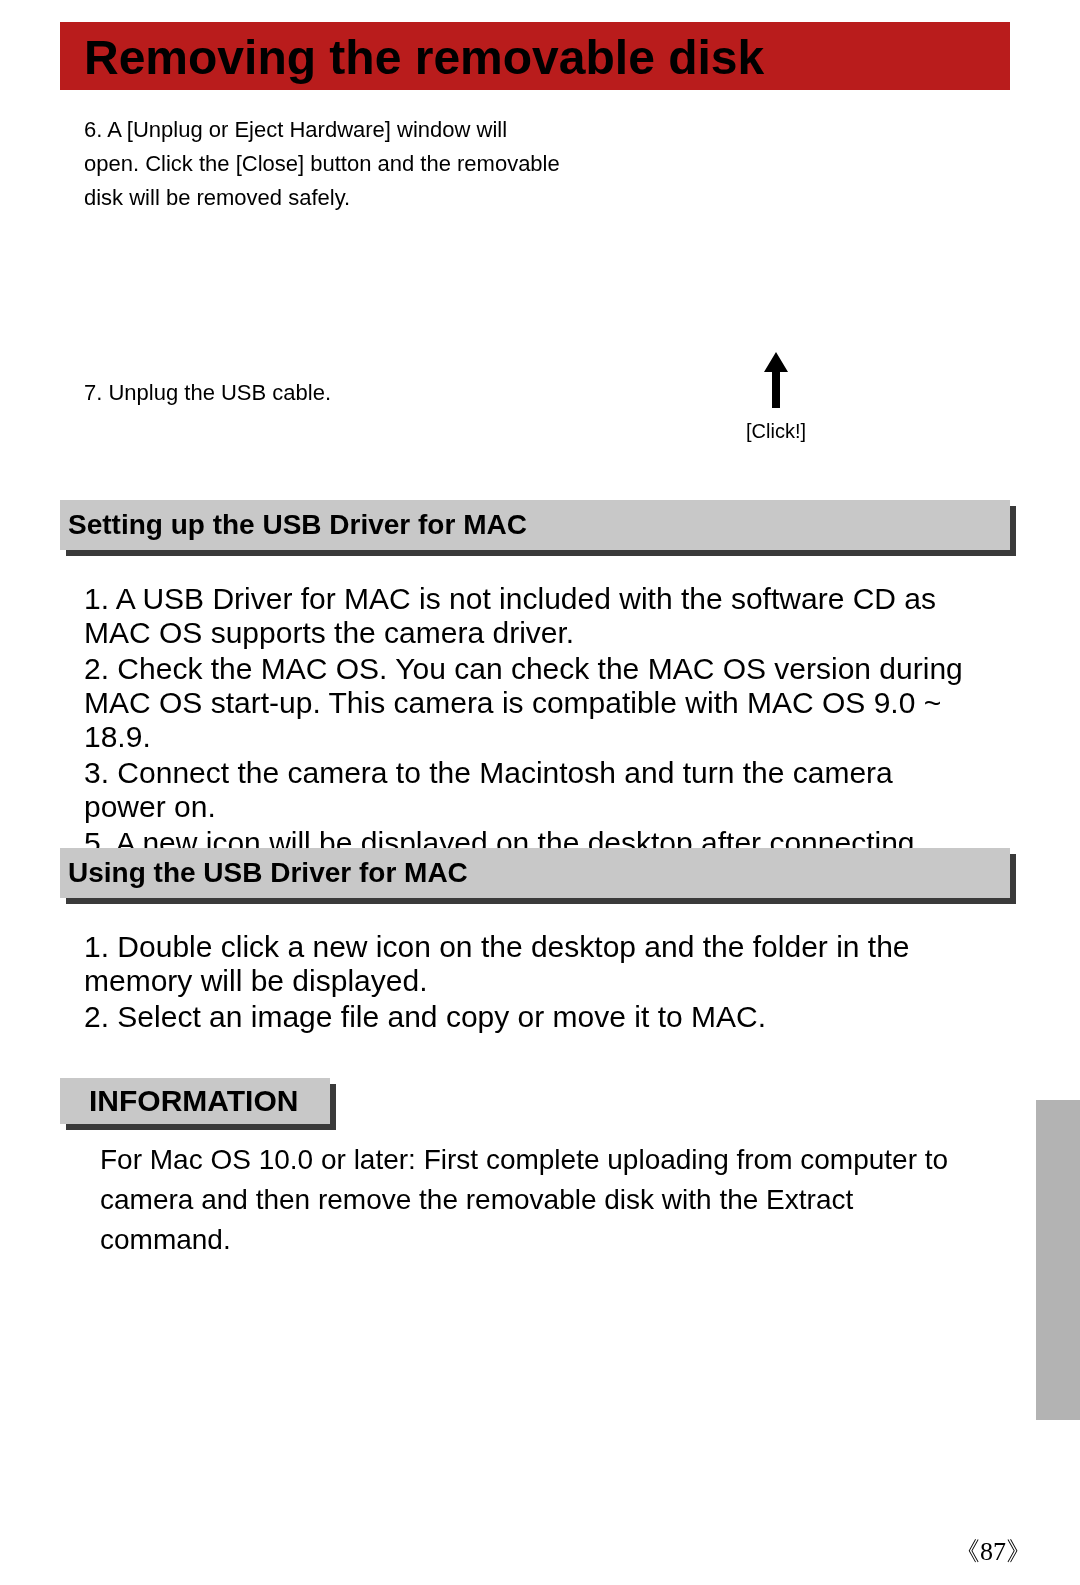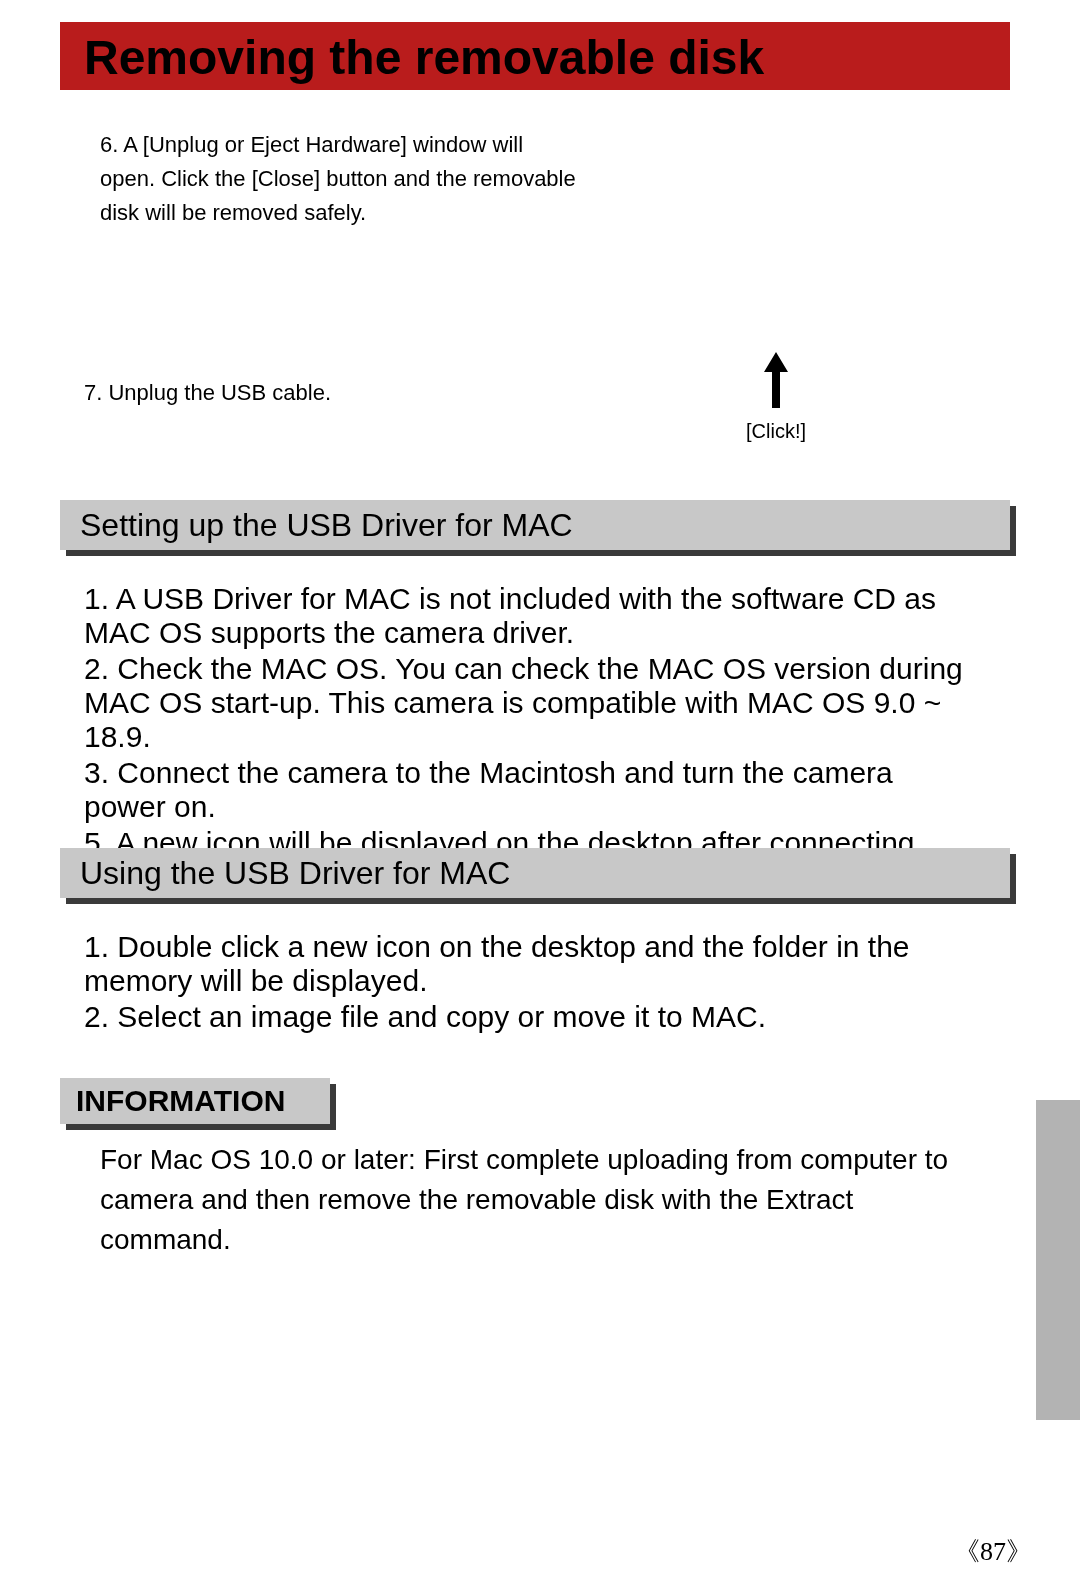--- a/index.html
+++ b/index.html
@@ -40,21 +40,21 @@
     letter-spacing:0px;
     padding:8px 0 0 24px;
   }
 
   
   .step{
     position:absolute;
     font-size:22px;
     line-height:34px;
   }
-  .step6{left:84px;  top:128px; width:480px;margin-left:16px;}
+  .step6{left:84px;  top:113px; width:480px;}
   .step7{left:84px;  top:376px; width:480px;}
 
   
   .arrow-wrap{
     position:absolute;
     left:736px;
     top:352px;
     width:80px;
     text-align:center;
     font-size:20px;
@@ -77,23 +77,23 @@
   }
   .sec-hdr .bar{
     position:absolute;
     left:0;top:0;
     width:100%;height:100%;
     background:#c8c8c8;
     display:flex;
     align-items:center;
   }
   .sec-hdr .bar .h{
-    font-size:32px;
-    font-weight:normal;
-    padding-left:20px;
+    font-size:28px;
+    font-weight:bold;
+    padding-left:8px;
   }
   .sec-setup{top:500px;}
   .sec-using{top:848px;}
 
   
   .list{
     position:absolute;
     left:84px;
     width:880px;
     font-size:30px;
@@ -113,21 +113,21 @@
   }
   .info-hdr .shadow{
     position:absolute;left:6px;top:6px;width:100%;height:100%;
     background:#3a3a3a;
   }
   .info-hdr .bar{
     position:absolute;left:0;top:0;width:100%;height:100%;
     background:#c8c8c8;display:flex;align-items:center;
   }
   .info-hdr .bar .h{
-    font-size:30px;font-weight:bold;padding-left:16px;
+    font-size:30px;font-weight:bold;padding-left:16px;margin-left:13px;
   }
   .info-body{
     position:absolute;
     left:100px;
     top:1140px;
     width:860px;
     font-size:28px;
     line-height:40px;
   }
 

